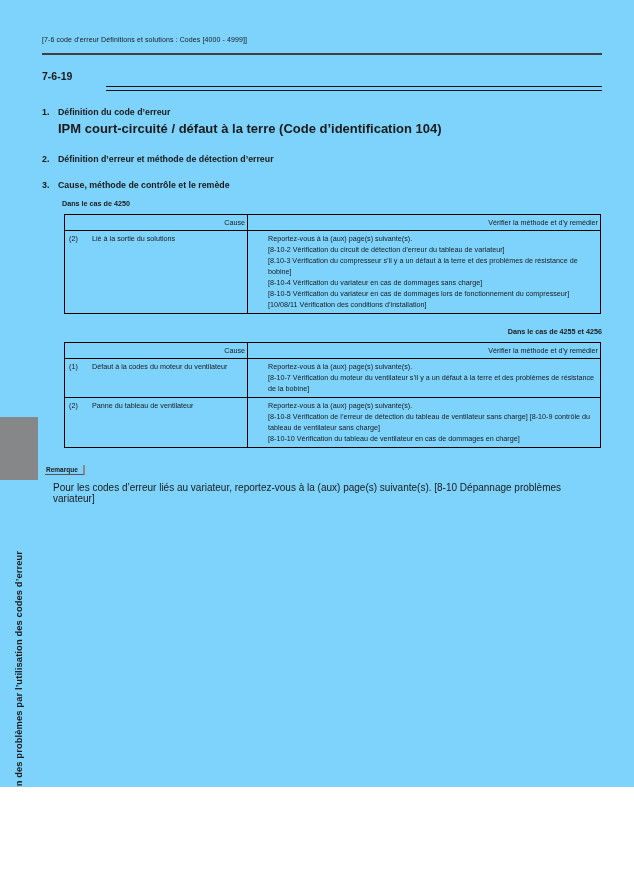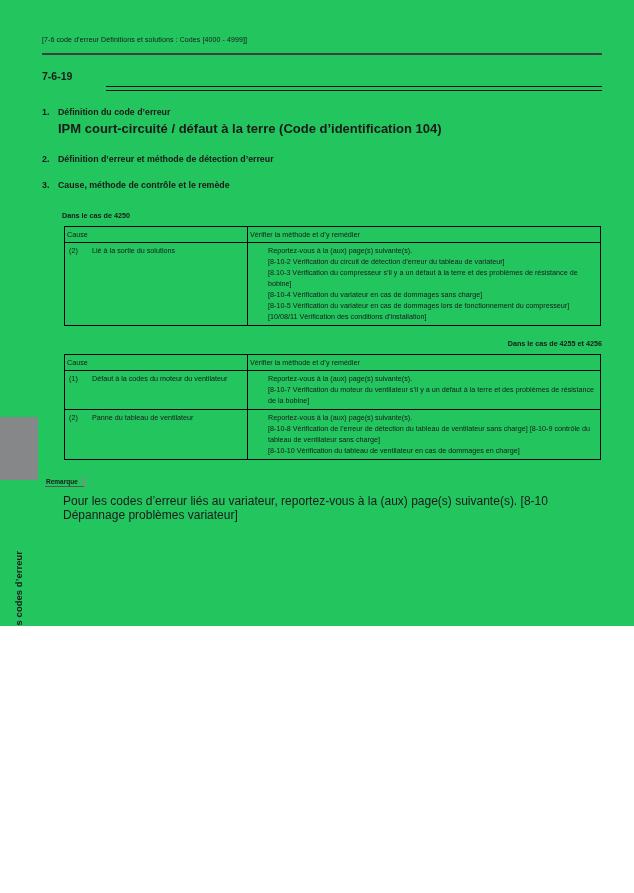--- a/index.html
+++ b/index.html
@@ -1,54 +1,54 @@
 <!DOCTYPE html>
 <html><head>
 <meta charset="utf-8">
 <style>
   * { margin: 0; padding: 0; box-sizing: border-box; }
   html, body { background: #ffffff; }
   body { font-family: "Liberation Sans", "DejaVu Sans", sans-serif; color: #1a1a1a; }
   .page {
     position: relative;
-    width: 634px; height: 626px;
-    background: #22c55e;
+    width: 634px; height: 787px;
+    background: #7dd3fc;
     overflow: hidden;
   }
   .content { position: absolute; left: 42px; top: 0; width: 560px; }
 
   .breadcrumb { margin-top: 36px; font-size: 7px; letter-spacing: 0.1px; }
   .top-rule { margin-top: 10px; border-top: 2px solid #3f3f3f; }
 
   .title-row { display: flex; margin-top: 15px; font-size: 10.5px; font-weight: bold; }
   .title-num { width: 64px; flex: 0 0 64px; }
   .title-underline { margin-left: 64px; margin-top: 4px; height: 4.5px;
     border-top: 1.7px solid #111; border-bottom: 1px solid #111; }
 
   .section { margin-top: 16px; }
   .sec-head { display: flex; font-size: 8.8px; font-weight: bold; }
   .sec-num { width: 16px; flex: 0 0 16px; }
   .sec-body { margin-left: 16px; margin-top: 3px; font-size: 13px; line-height: 1.4; }
   .sec-body.bold { font-weight: bold; }
 
-  .tbl-caption { margin-left: 20px; margin-top: 21px; font-size: 7.2px; font-weight: bold; }
+  .tbl-caption { margin-left: 20px; margin-top: 9px; font-size: 7.2px; font-weight: bold; }
   table.data { margin-left: 22px; margin-top: 6px; width: 536px;
     border-collapse: collapse; table-layout: fixed; }
   table.data th, table.data td { border: 1px solid #000; font-size: 7.2px;
     line-height: 11px; vertical-align: top; font-weight: normal; }
-  table.data th { text-align: left; padding: 2px 2px; }
+  table.data th { text-align: right; padding: 2px 2px; }
   col.c1 { width: 183px; } col.c2 { width: 353px; }
   td.cause-cell { padding: 2.5px 2px 2.5px 4px; }
   .row-num { display: inline-block; width: 23px; }
   td.remedy-cell { padding: 2.5px 4px 2.5px 20px; white-space: pre-line; }
 
   .note-block { margin-top: 10px; }
   .note-tag { display: inline-block; margin-left: 3px; font-size: 6.5px; font-weight: bold;
     padding: 1px 5px 1.5px 1px; border-bottom: 1.5px solid #555; border-right: 2.2px solid #8a8a8a; }
-  .note-text { margin-top: 6px; margin-left: 21px; font-size: 12px; }
+  .note-text { margin-top: 6px; margin-left: 11px; font-size: 10px; }
 
   .side-tab { position: absolute; left: 0; top: 417px; width: 38px; height: 63px; }
   .side-vertical { position: absolute; left: 13px; top: 838px;
     transform: rotate(-90deg); transform-origin: 0 0; white-space: nowrap;
     font-size: 9.4px; font-weight: bold; letter-spacing: 0.1px; }
 
   .footer-left { position: absolute; left: 45px; top: 861px; font-size: 6px; }
   .footer-page-num { font-size: 11px; }
   .footer-chapter { font-size: 6px; font-style: italic; color: #333; }
   .footer-right { position: absolute; right: 32px; top: 864px; font-size: 6px; color: #333; }

